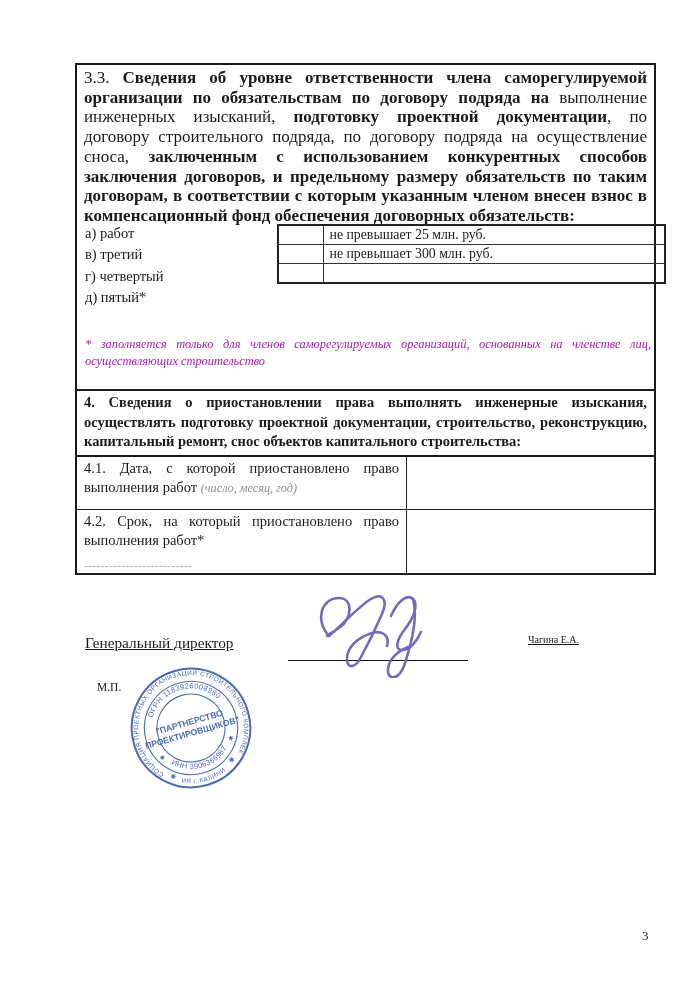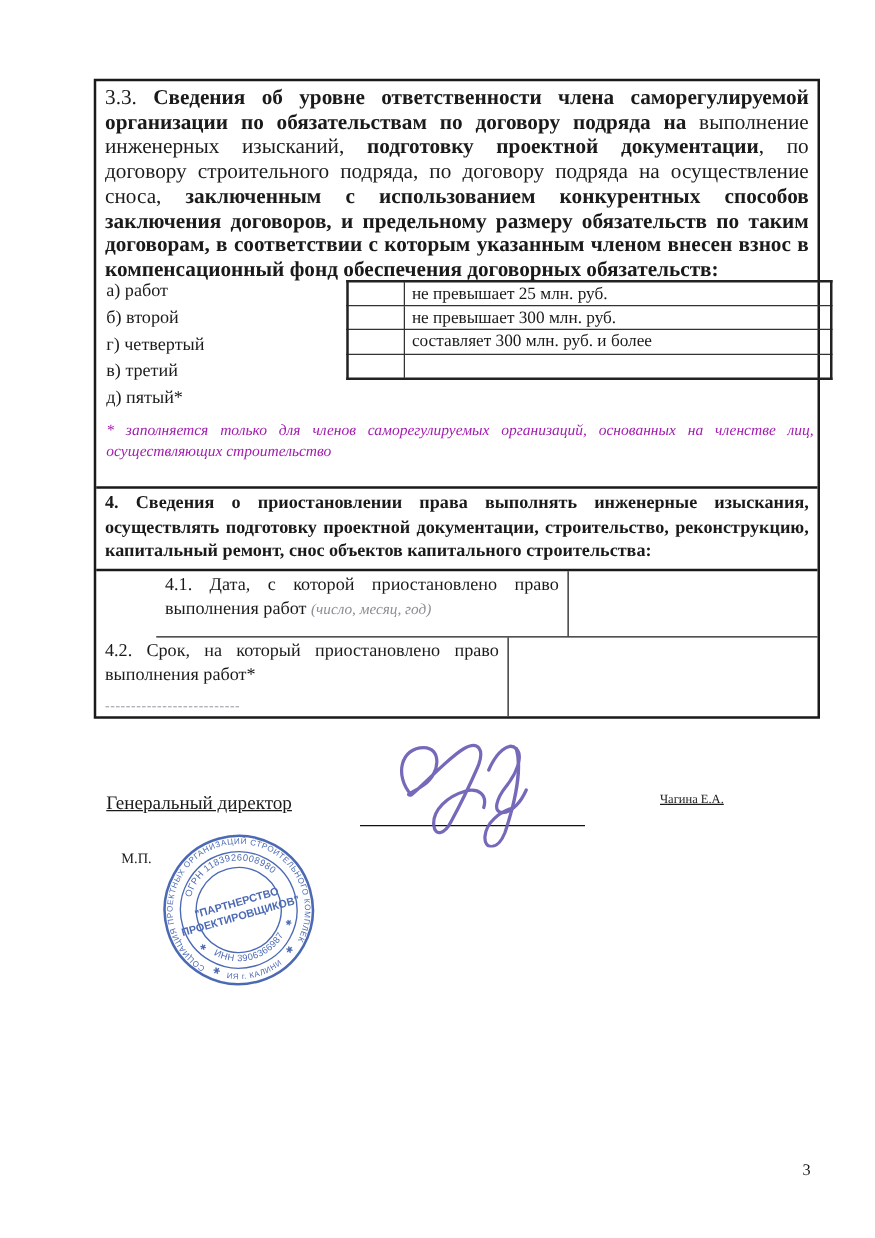--- a/index.html
+++ b/index.html
@@ -37,21 +37,21 @@
   .sec4 {
     position:absolute; left:0; right:0; top:324px; bottom:0;
     display:flex; flex-direction:column;
   }
   .sec4-heading {
     border-top:2px solid #1a1a1a; border-bottom:2px solid #1a1a1a;
     padding:2px 7px 3px 7px; font-weight:bold; font-size:14.5px;
     line-height:19.5px; text-align:justify;
   }
   .sec4 .row { display:flex; flex:1; }
-  .sec4 .row.r41 { flex:0 0 53px; border-bottom:1.5px solid #1a1a1a;margin-left:48px; }
+  .sec4 .row.r41 { flex:0 0 53px; border-bottom:1.5px solid #1a1a1a; }
   .sec4 .cell-l {
     width:330px; border-right:1.5px solid #1a1a1a; padding:2px 7px 3px 7px;
     font-size:14.5px; line-height:19.5px; text-align:justify;
   }
   .sec4 .cell-r { flex:1; }
   .note { font-size:12.2px; font-style:italic; color:#8d8d95; }
   .dashes { margin-top:9px; color:#9a9aa2; font-size:11px; line-height:10px; letter-spacing:0.5px; }
   .fn2 {
     margin-top:5px; font-size:12.3px; font-style:italic; color:#8d8d95;
     line-height:16.8px; text-align:justify;
@@ -81,39 +81,34 @@
 <body>
 
 <div class="page">
 
   <div class="docbox">
 
     <p class="p33"><span>3.3. </span><b>Сведения об уровне ответственности члена саморегулируемой организации по обязательствам по договору подряда на </b><span>выполнение инженерных изысканий, </span><b>подготовку проектной документации</b><span>, по договору строительного подряда, по договору подряда на осуществление сноса, </span><b>заключенным с использованием конкурентных способов заключения договоров, и предельному размеру обязательств по таким договорам, в соответствии с которым указанным членом внесен взнос в компенсационный фонд обеспечения договорных обязательств:</b></p>
 
     <div class="levels-list">
       <div>а) работ</div>
-      <div>б) второй</div>
+      <div>в) третий</div>
       <div>г) четвертый</div>
-      <div>в) третий</div>
       <div>д) пятый*</div>
     </div>
 
     <table class="levels-table">
       <tbody>
         <tr>
           <td class="chk"></td>
           <td>не превышает 25 млн. руб.</td>
         </tr>
         <tr>
           <td class="chk"></td>
           <td>не превышает 300 млн. руб.</td>
-        </tr>
-        <tr>
-          <td class="chk"></td>
-          <td>составляет 300 млн.  руб. и более</td>
         </tr>
         <tr>
           <td class="chk"></td>
           <td></td>
         </tr>
       </tbody>
     </table>
 
     <p class="fn1">* заполняется только для членов саморегулируемых организаций, основанных на членстве лиц, осуществляющих строительство</p>
 

